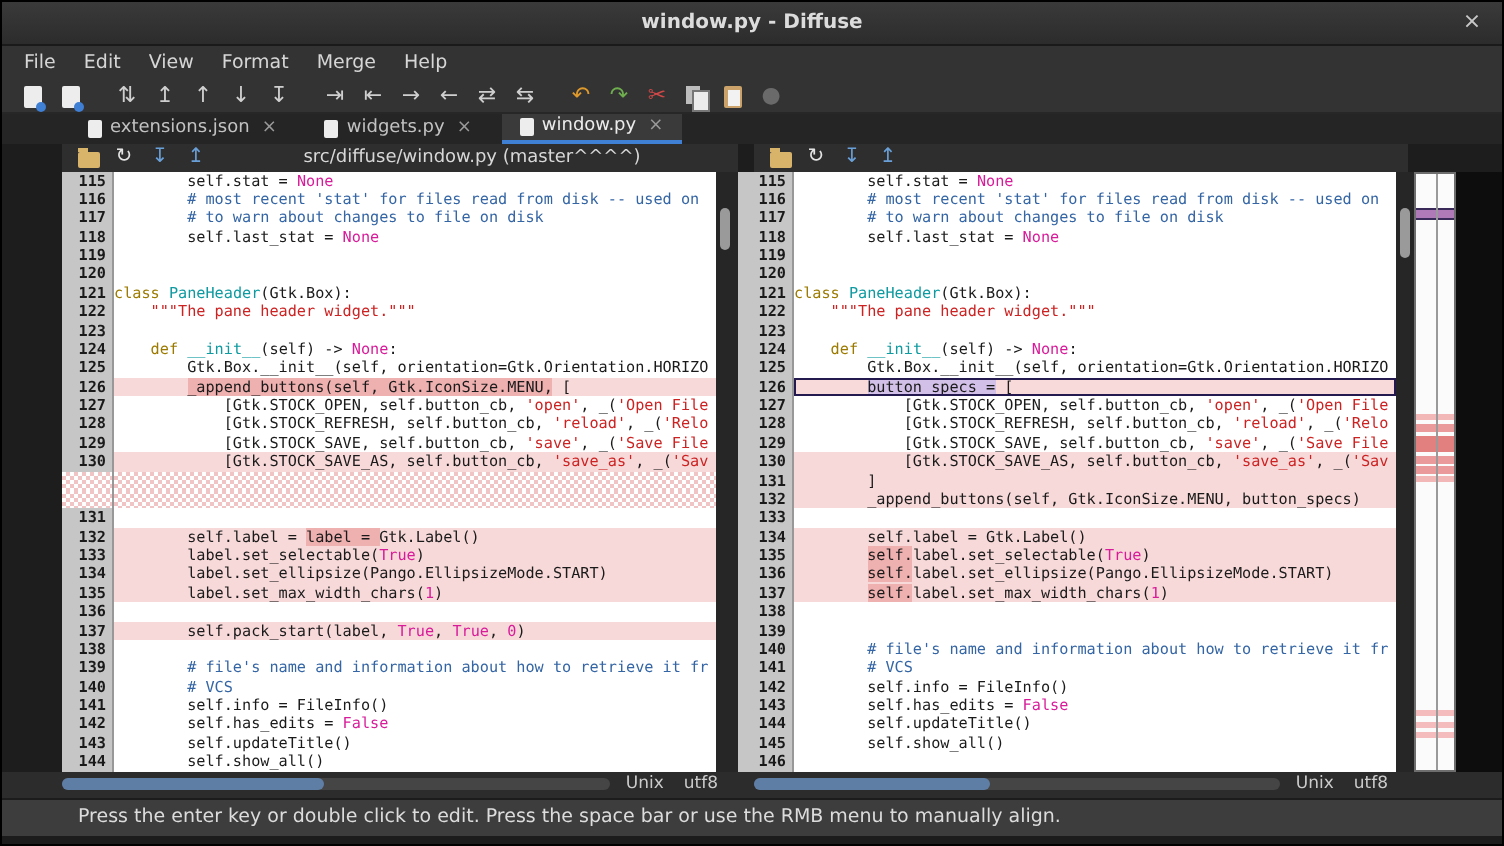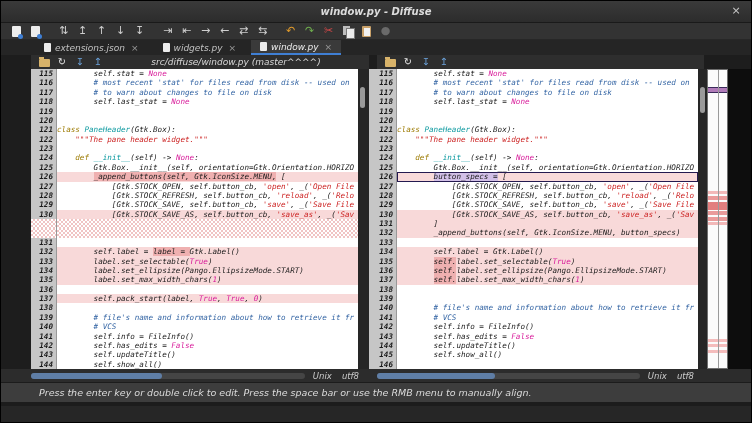--- a/index.html
+++ b/index.html
@@ -1,18 +1,18 @@
 <!DOCTYPE html>
 <html><head>
 <meta charset="utf-8">
 <style>
   * { margin:0; padding:0; box-sizing:border-box; }
   html,body { width:752px; height:423px; background:#000; overflow:hidden; }
   body { font-family:"DejaVu Sans", sans-serif; }
-  .window { width:752px; height:423px; background:#262626; border:1px solid #000; display:flex; flex-direction:column;font-style:italic; }
+  .window { width:752px; height:423px; background:#262626; border:1px solid #000; display:flex; flex-direction:column; }
 
   
   .titlebar { height:22px; background:linear-gradient(#3a3a3a,#2c2c2c); display:flex; align-items:center; position:relative; border-bottom:1px solid #1a1a1a; }
   .title { flex:1; text-align:center; color:#dcdcdc; font-size:10px; font-weight:bold; }
   .close-btn { position:absolute; right:8px; top:3px; color:#c8c8c8; font-size:11px; width:14px; text-align:center; cursor:default; }
 
   
   .menubar { height:18px; background:#333333; display:flex; align-items:center; padding-left:4px; }
   .menu-item { color:#d6d6d6; font-size:9.5px; padding:2px 7px; }
 
@@ -94,20 +94,28 @@
 </head>
 <body>
 
 <div class="window">
 
   <div class="titlebar">
     <div class="title">window.py - Diffuse</div>
     <div class="close-btn">×</div>
   </div>
 
+  <div class="menubar">
+      <div class="menu-item">File</div>
+      <div class="menu-item">Edit</div>
+      <div class="menu-item">View</div>
+      <div class="menu-item">Format</div>
+      <div class="menu-item">Merge</div>
+      <div class="menu-item">Help</div>
+    </div>
 
   <div class="toolbar">
       <div class="tb-btn">
         <div class="doc badged"></div>
       </div>
       <div class="tb-btn">
         <div class="doc badged"></div>
       </div>
       <div class="tb-sep"></div>
       <div class="tb-btn">

